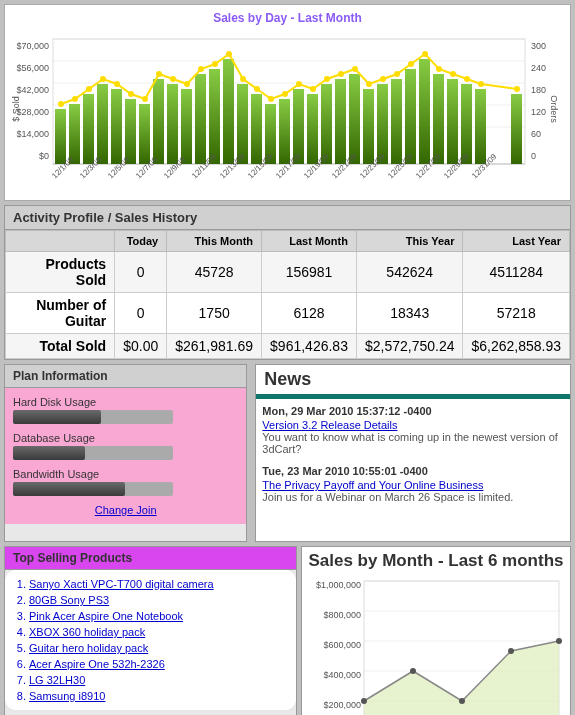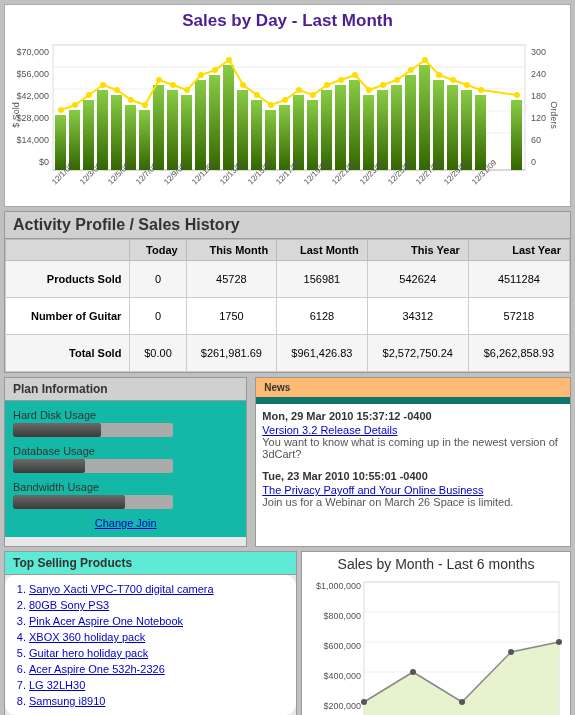--- a/index.html
+++ b/index.html
@@ -12,23 +12,23 @@
 
     
     .chart-section {
       background: #fff;
       margin: 4px;
       padding: 6px;
       border: 1px solid #aaa;
       text-align: center;
     }
     .chart-title {
-      font-size: 17px;
-      font-weight: bold;
-      color: #4c1d95;
+      font-size: 12px;
+      font-weight: bold;
+      color: #8b5cf6;
       margin-bottom: 4px;
     }
     .chart-container {
       position: relative;
       width: 555px;
       height: 165px;
       background: #fff;
     }
 
     
@@ -36,41 +36,41 @@
       background: #e8e8e8;
       border: 1px solid #999;
       margin: 4px;
       padding: 0;
     }
     .activity-header {
       background: #d0d0d0;
       border-bottom: 1px solid #999;
       padding: 4px 8px;
       font-weight: bold;
-      font-size: 16px;
+      font-size: 13px;
       color: #333;
     }
     .activity-table {
       width: 100%;
       border-collapse: collapse;
       background: #fff;
     }
     .activity-table th {
       background: #d8d8d8;
       border: 1px solid #bbb;
       padding: 4px 8px;
       text-align: right;
       font-size: 11px;
       font-weight: bold;
     }
     .activity-table td {
       border: 1px solid #ccc;
-      padding: 12px 8px;
+      padding: 4px 8px;
       text-align: center;
-      font-size: 11px;
+      font-size: 14px;
     }
     .activity-table td.row-label {
       text-align: right;
       font-weight: bold;
       background: #eee;
     }
     .activity-table tr:nth-child(odd) td { background: #f5f5f5; }
     .activity-table tr:nth-child(even) td { background: #fff; }
     .activity-table td.row-label { background: #e8e8e8; }
 
@@ -91,21 +91,21 @@
     .plan-header {
       background: #d0d0d0;
       border-bottom: 1px solid #999;
       padding: 4px 8px;
       font-weight: bold;
       font-size: 12px;
       color: #333;
     }
     .plan-content {
       padding: 8px;
-      background: #14b8a6;
+      background: #f9a8d4;
     }
     .plan-label {
       font-size: 11px;
       color: #333;
       margin-bottom: 2px;
     }
     .plan-bar-bg {
       background: #aaa;
       height: 14px;
       border-radius: 2px;
@@ -132,25 +132,25 @@
     }
 
     
     .news-section {
       background: #e8e8e8;
       border: 1px solid #999;
       flex: 1.3;
       padding: 0;
     }
     .news-header {
-      background: #fdba74;
-      border-bottom: 7px solid #0f766e;
+      background: #ffffff;
+      border-bottom: 5px solid #0f766e;
       padding: 4px 8px;
       font-weight: bold;
-      font-size: 10px;
+      font-size: 18px;
       color: #333;
     }
     .news-content {
       background: #fff;
       padding: 6px;
       height: 142px;
       overflow-y: scroll;
       font-size: 11px;
     }
     .news-date {
@@ -177,21 +177,21 @@
     }
 
     
     .top-products-section {
       background: #e8e8e8;
       border: 1px solid #999;
       flex: 1.1;
       padding: 0;
     }
     .top-products-header {
-      background: #5eead4;
+      background: #d946ef;
       border-bottom: 1px solid #999;
       padding: 4px 8px;
       font-weight: bold;
       font-size: 12px;
       color: #333;
     }
     .top-products-content {
       background: #fff;
       padding: 6px;
       border-radius: 11px;
@@ -213,22 +213,22 @@
       border: 1px solid #999;
       flex: 1;
       padding: 0;
     }
     .monthly-chart-container {
       background: #fff;
       padding: 4px;
       text-align: center;
     }
     .monthly-chart-title {
-      font-size: 14px;
-      font-weight: normal;
+      font-size: 17px;
+      font-weight: bold;
       color: #333;
       margin-bottom: 2px;
     }
 
     
     svg text { font-family: Arial, sans-serif; }
   </style>
 </head>
 <body>
 
@@ -383,21 +383,21 @@
           <td>45728</td>
           <td>156981</td>
           <td>542624</td>
           <td>4511284</td>
         </tr>
         <tr>
           <td class="row-label">Number of Guitar</td>
           <td>0</td>
           <td>1750</td>
           <td>6128</td>
-          <td>34312</td>
+          <td>18343</td>
           <td>57218</td>
         </tr>
         <tr>
           <td class="row-label">Total Sold</td>
           <td>$0.00</td>
           <td>$261,981.69</td>
           <td>$961,426.83</td>
           <td>$2,572,750.24</td>
           <td>$6,262,858.93</td>
         </tr>

